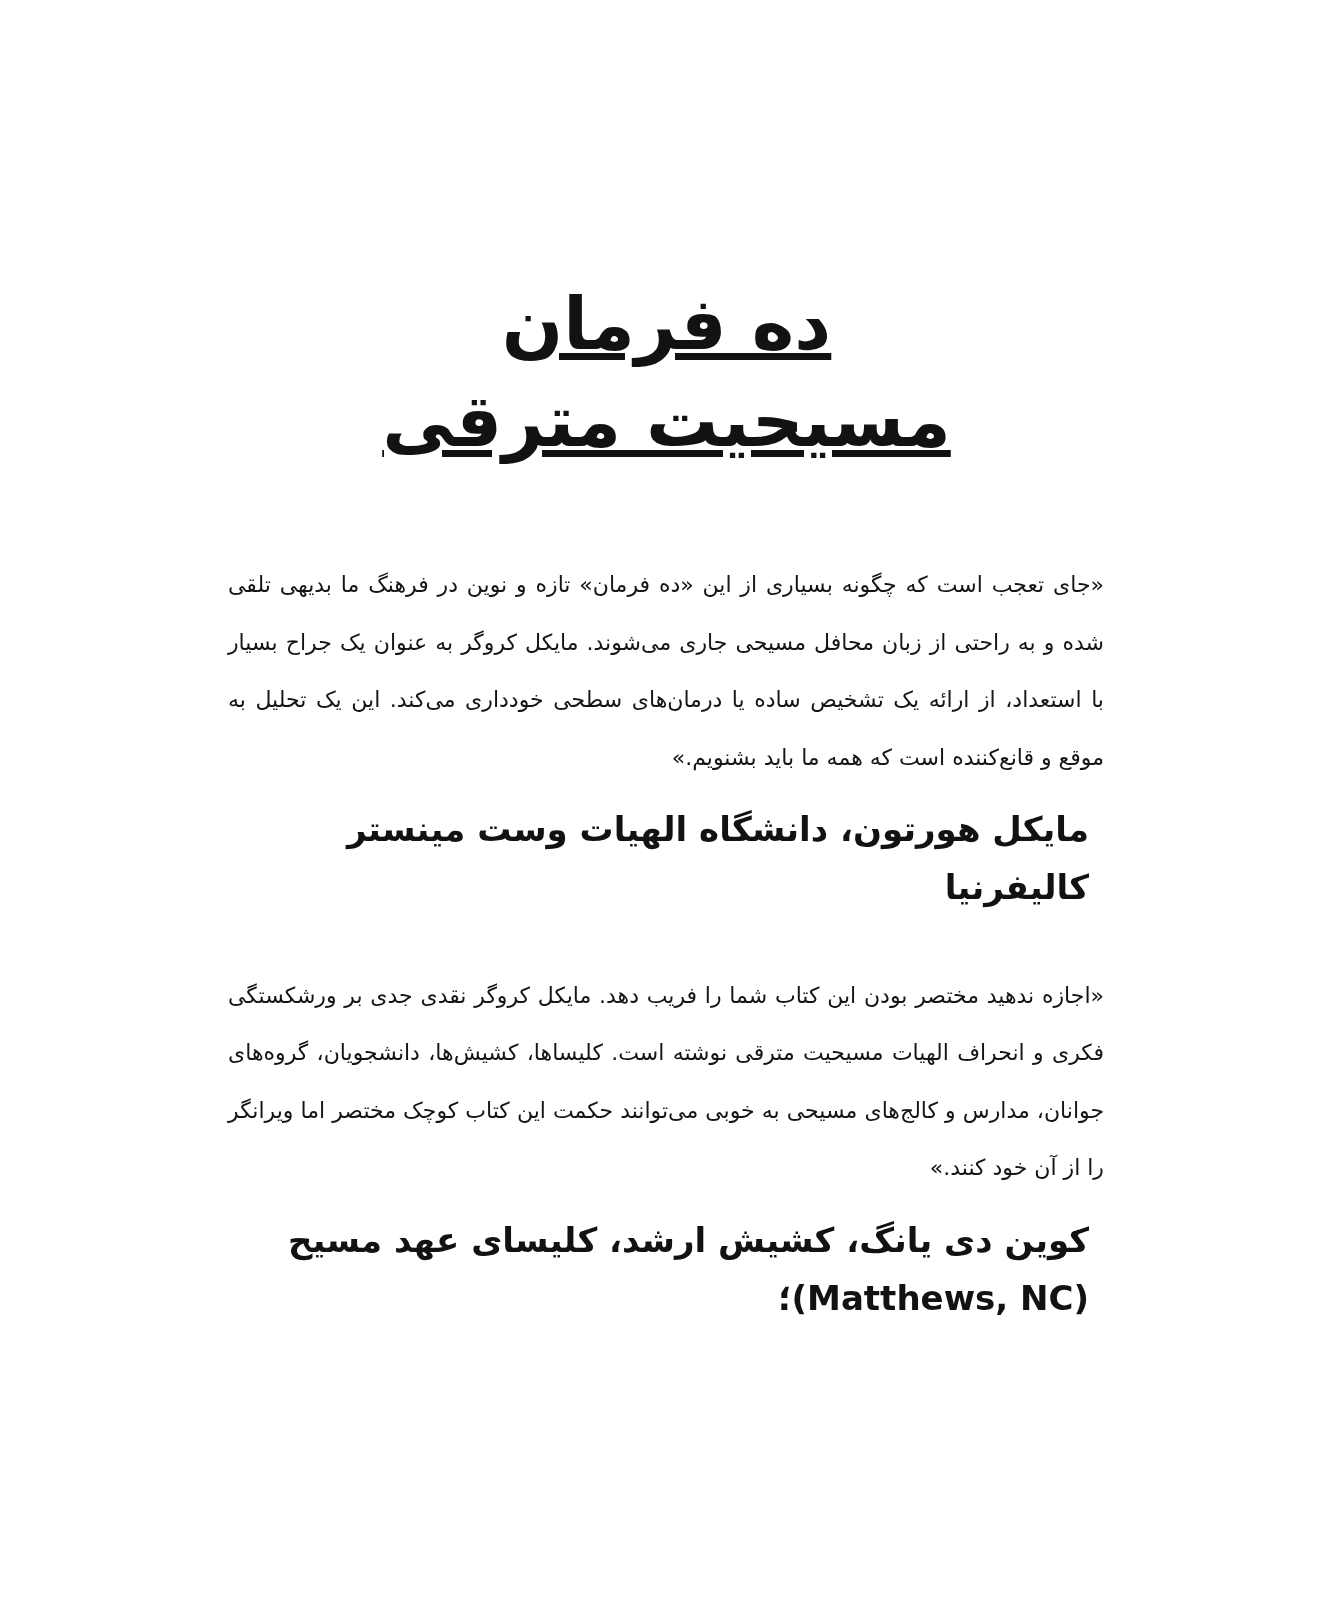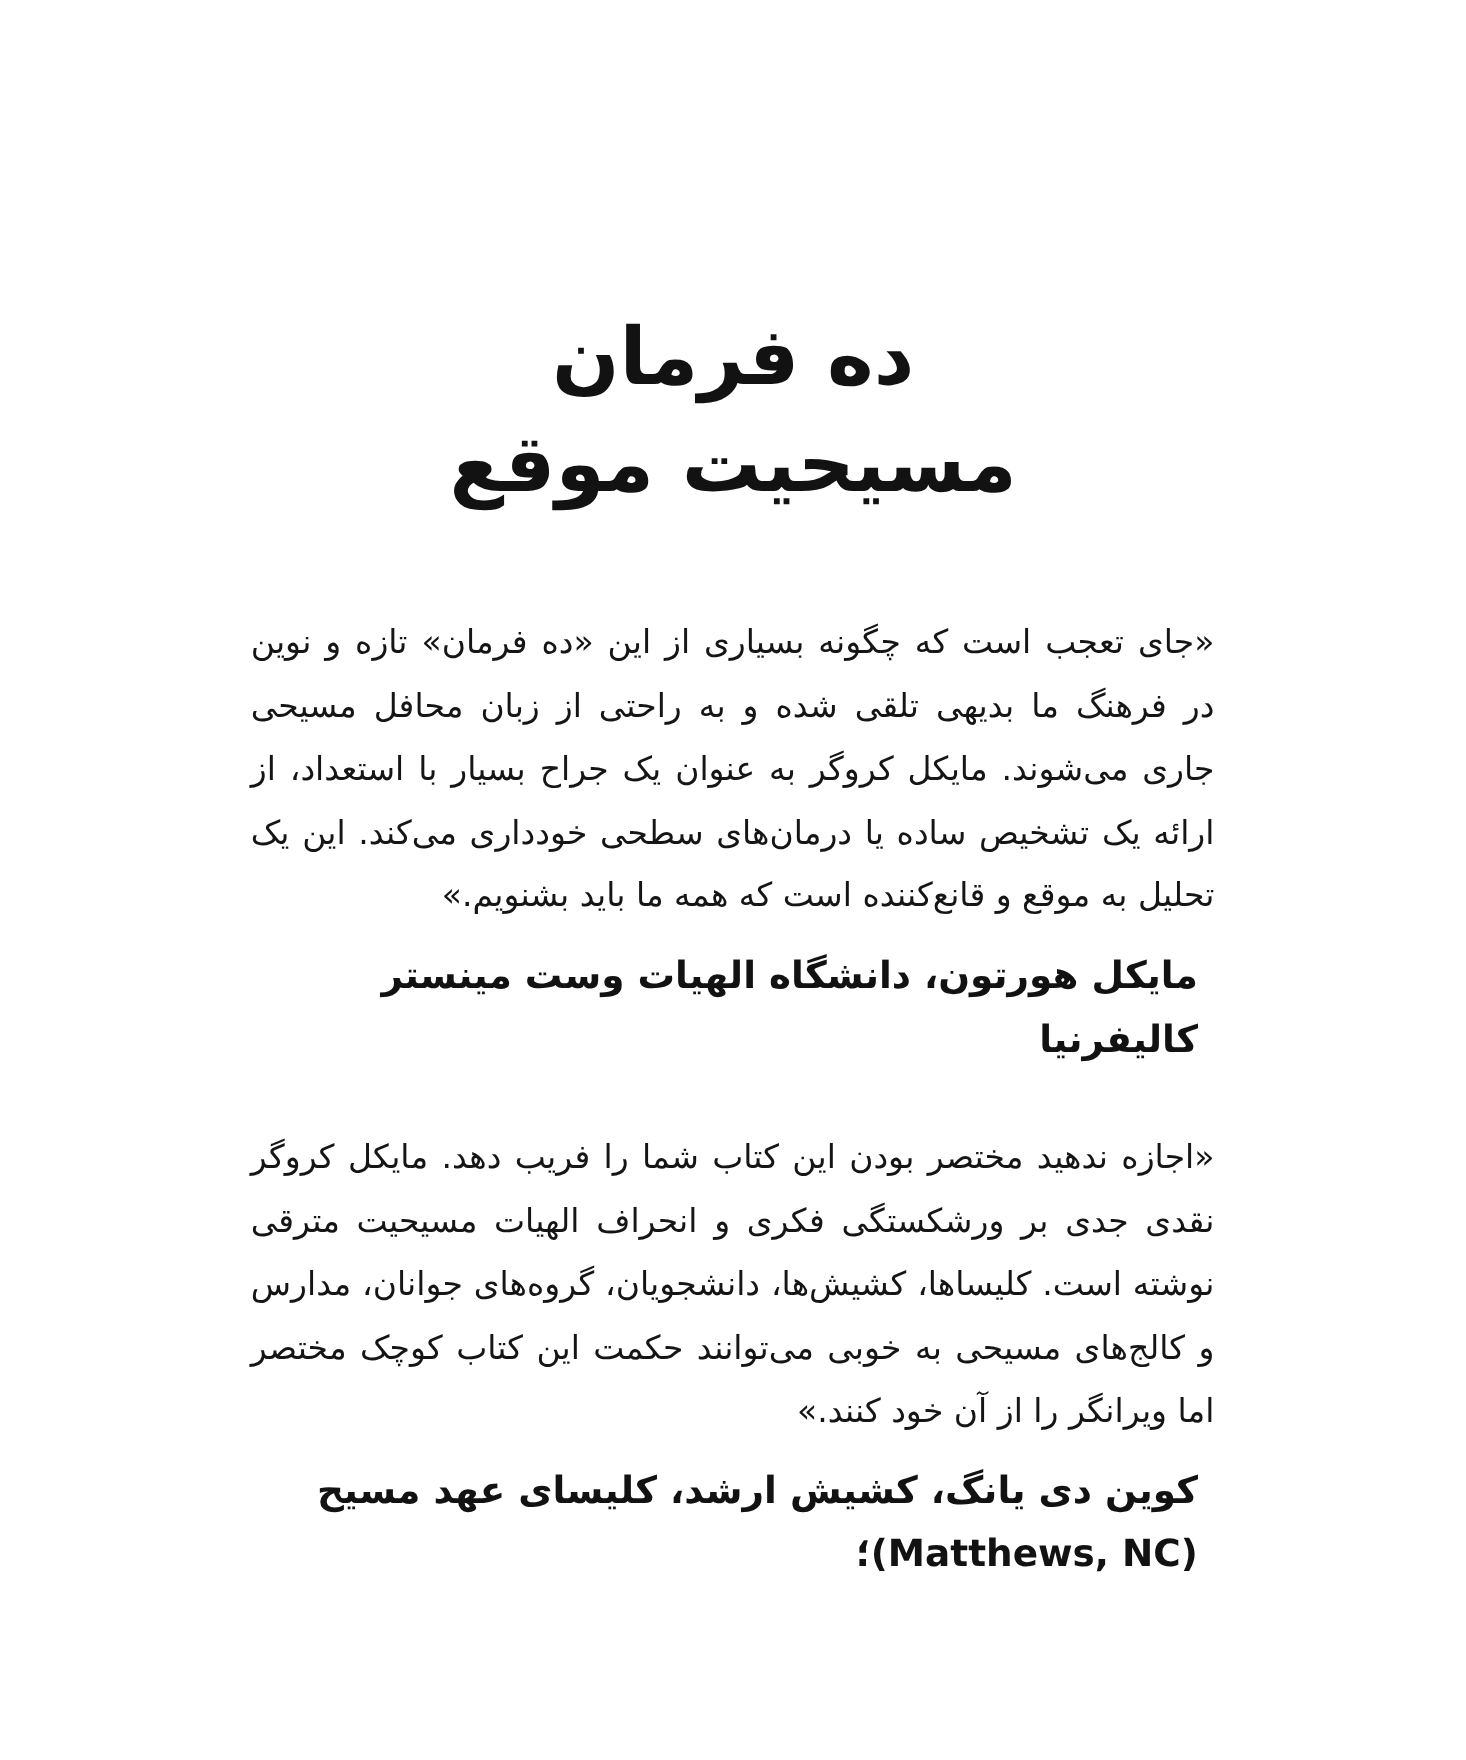--- a/index.html
+++ b/index.html
@@ -29,40 +29,40 @@
     right: 0;
     text-align: center;
   }
   .book-title {
     margin: 0;
     font-size: 72px;
     line-height: 97px;
     font-weight: 700;
     color: #121212;
   }
-  .title-line { display: block; }
+  .title-line { display: block; text-decoration: underline; }
   .endorsements {
     position: absolute;
     top: 556px;
     right: 229px;
     width: 876px;
   }
   .section-heading {
     margin: 0 0 26px 0;
     font-size: 46px;
     line-height: 64px;
     font-weight: 700;
     text-align: center;
     color: #121212;
   }
   .endorsement { margin: 0; }
   .endorsement + .endorsement { margin-top: 50px; }
   .quote {
     margin: 0;
-    font-size: 30px;
+    font-size: 22px;
     line-height: 57.6px;
     text-align: justify;
     text-justify: inter-word;
     color: #151515;
   }
   .attribution {
     margin: 15px;
     font-size: 34px;
     line-height: 57.6px;
     font-weight: 700;
@@ -71,21 +71,21 @@
   }
 </style>
 </head>
 <body>
 
 <div class="page">
 
   <header class="title-block">
     <h1 class="book-title">
       <span class="title-line">ده فرمان</span>
-      <span class="title-line">مسیحیت موقع</span>
+      <span class="title-line">مسیحیت مترقی</span>
     </h1>
   </header>
 
   <section class="endorsements">
 
     <article class="endorsement">
       <p class="quote">«جای تعجب است که چگونه بسیاری از این «ده فرمان» تازه و نوین در فرهنگ ما بدیهی تلقی شده و به راحتی از زبان محافل مسیحی جاری می‌شوند. مایکل کروگر به عنوان یک جراح بسیار با استعداد، از ارائه یک تشخیص ساده یا درمان‌های سطحی خودداری می‌کند. این یک تحلیل به موقع و قانع‌کننده است که همه ما باید بشنویم.»</p>
       <p class="attribution">مایکل هورتون، دانشگاه الهیات وست مینستر کالیفرنیا</p>
     </article>
 

